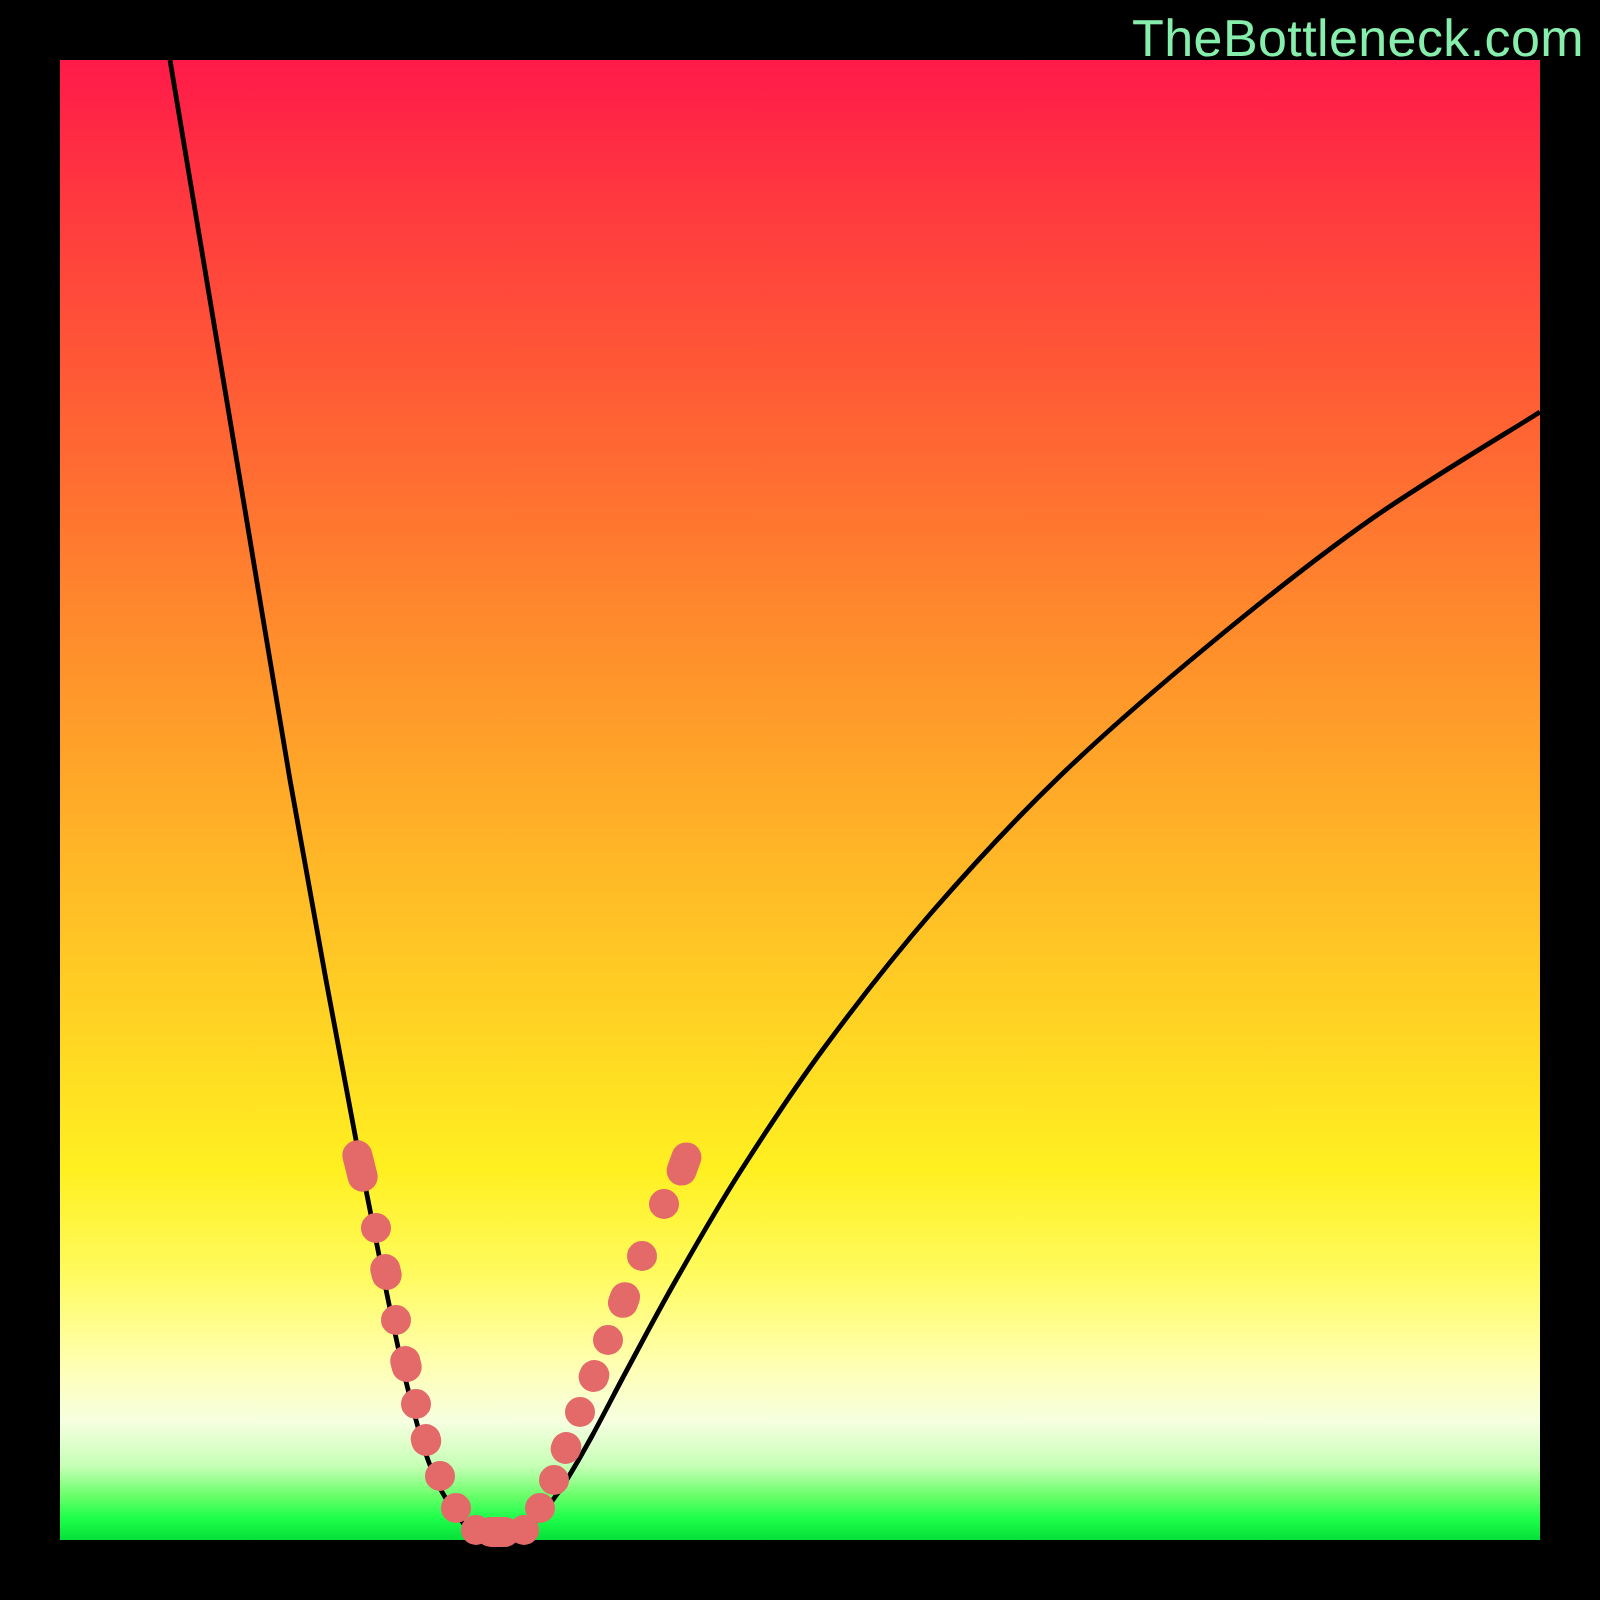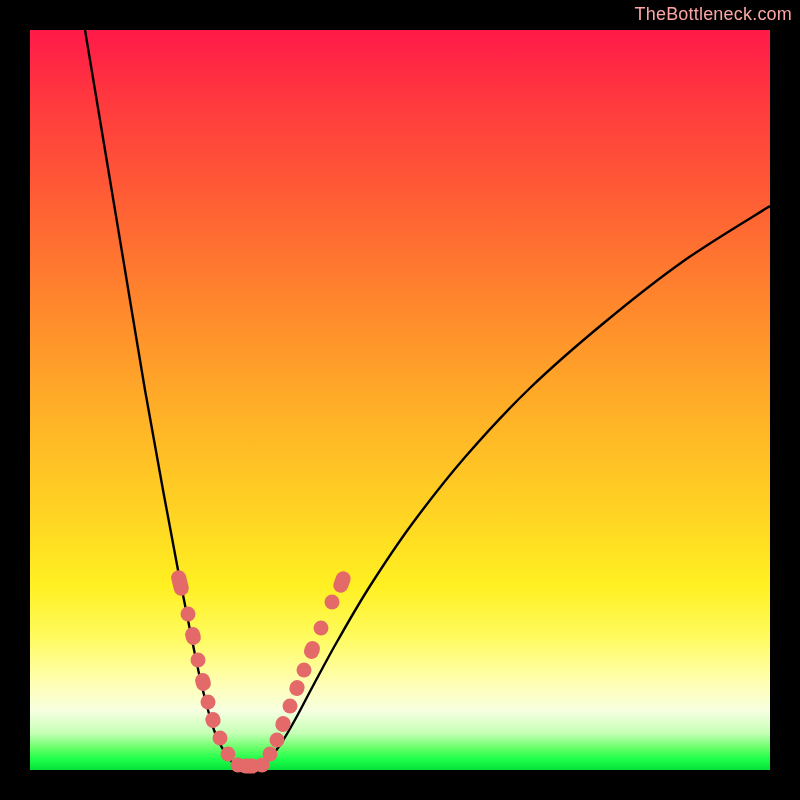--- a/index.html
+++ b/index.html
@@ -41,22 +41,22 @@
       #6aff6a 97%,
       #1eff4a 98.5%,
       #06e03a 100%
     );
   }
   .watermark {
     position: absolute;
     top: 4px;
     right: 8px;
     font-family: Arial, Helvetica, sans-serif;
-    font-size: 18px;
-    color: #fca5a5;
+    font-size: 26px;
+    color: #86efac;
     letter-spacing: 0.2px;
     user-select: none;
   }
   svg.curves {
     position: absolute;
     left: 0;
     top: 0;
     width: 740px;
     height: 740px;
     overflow: visible;

